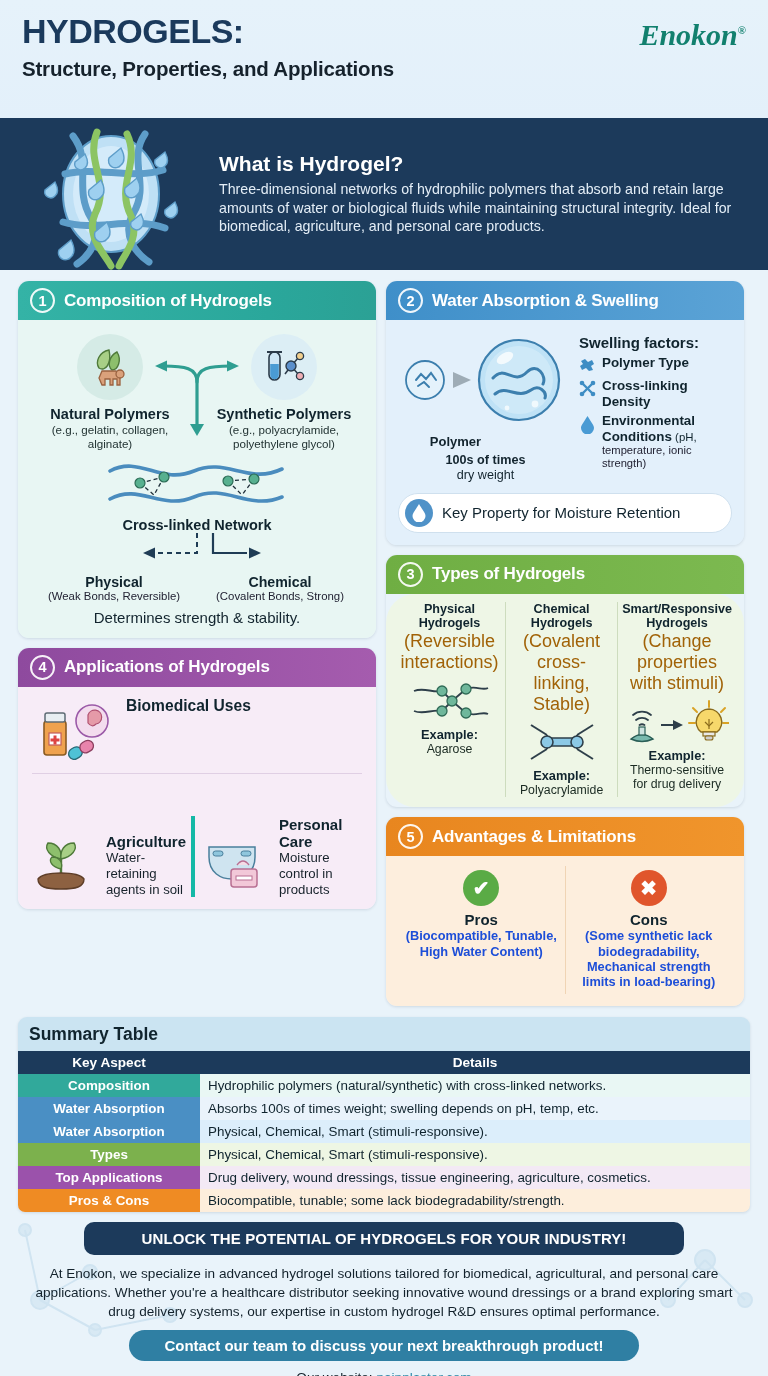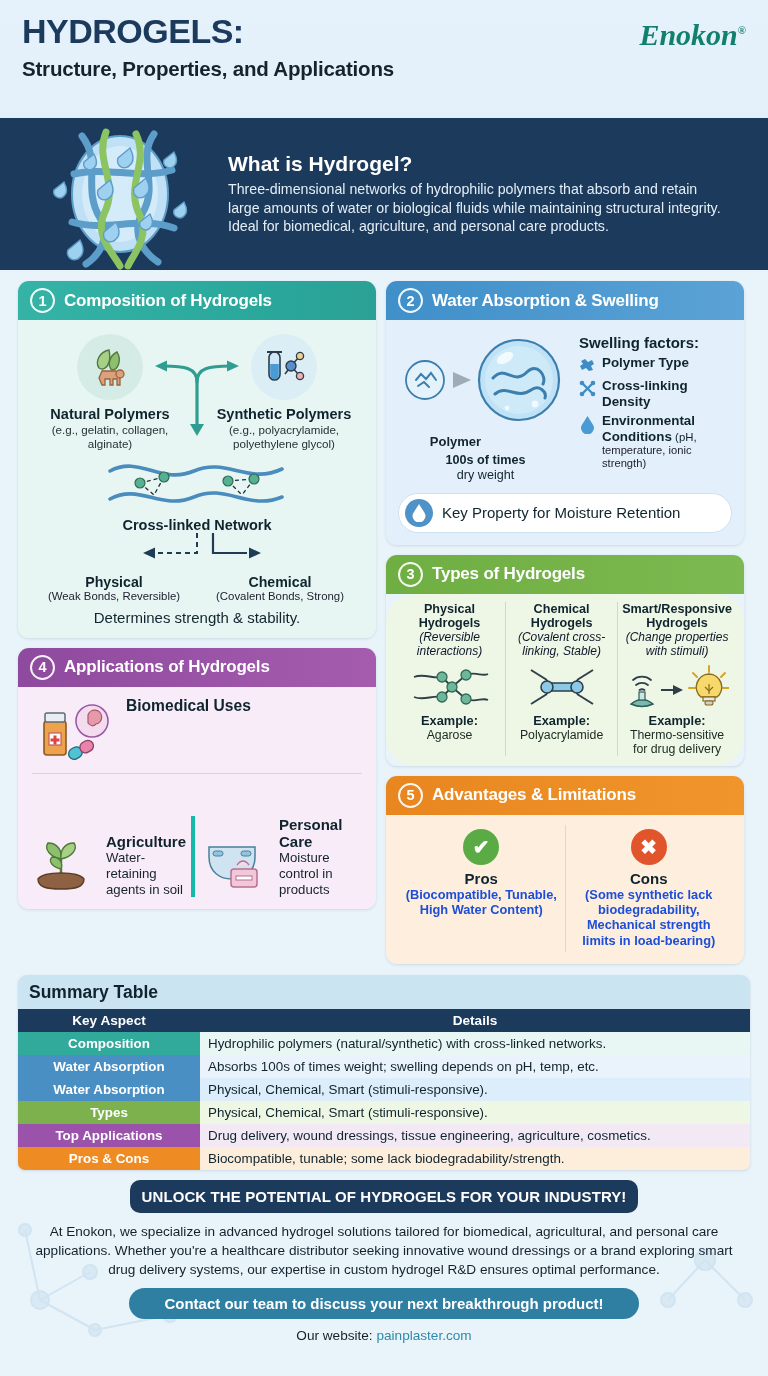--- a/index.html
+++ b/index.html
@@ -14,21 +14,21 @@
   .molbg { position:absolute; inset:0; pointer-events:none; z-index:0; }
 
   
   .header { position:relative; z-index:2; height:118px; padding:14px 22px 0 22px; background:linear-gradient(180deg,#e6f2fa 0%,#e3f0fa 100%); }
   .h-title { font-size:34px; font-weight:bold; letter-spacing:-0.5px; color:#1b3a5c; line-height:1.05; }
   .h-sub { font-size:20.5px; font-weight:bold; color:#16222c; margin-top:7px; letter-spacing:-0.2px; }
   .brand { position:absolute; right:22px; top:18px; font-family:"Liberation Serif", serif; font-style:italic; font-weight:bold; font-size:30px; color:#12806e; }
   .brand sup { font-size:11px; vertical-align:super; font-style:normal; }
 
   
-  .hero { position:relative; z-index:2; background:#1c3a5b; height:152px; display:flex; align-items:center; padding:0 24px; overflow:hidden; }
+  .hero { position:relative; z-index:2; background:#1c3a5b; height:152px; display:flex; align-items:center; padding:0 15px; overflow:hidden; }
   .hero .heroart { width:196px; flex:0 0 196px; height:152px; position:relative; }
   .hero .herotxt { flex:1; padding-left:8px; padding-right:20px; }
   .hero h2 { color:#fff; font-size:21px; font-weight:bold; margin-bottom:4px; }
   .hero p { color:#e4eef7; font-size:14.2px; line-height:1.33; }
 
   
   .cols { position:relative; z-index:2; display:flex; gap:10px; padding:11px 18px 0 18px; align-items:flex-start; }
   .col { display:flex; flex-direction:column; gap:10px; }
   .colL { width:358px; }
   .colR { width:358px; }
@@ -79,21 +79,21 @@
   .sfsub { font-size:11.2px; color:#223; line-height:1.15; }
   .keypill { margin-top:9px; display:flex; align-items:center; gap:9px; background:#fff; border:1.5px solid #cfe0ee; border-radius:20px; padding:5px 14px 5px 6px; }
   .keypill .dropcirc { width:28px; height:28px; border-radius:50%; background:#4f92c8; display:flex; align-items:center; justify-content:center; flex:0 0 28px;}
   .keypill .kt { font-size:15px; font-weight:normal; color:#10242e; }
 
   
   .t3 { display:flex; }
   .t3col { flex:1; text-align:center; padding:0 4px; }
   .t3col + .t3col { border-left:1px solid #cddcbe; }
   .t3h { font-size:12.6px; font-weight:bold; color:#10242e; line-height:1.16; }
-  .t3s { font-size:12px; color:#0f172a; line-height:1.16;font-style:italic; }
+  .t3s { font-size:18px; color:#a16207; line-height:1.16; }
   .t3icon { height:48px; display:flex; align-items:center; justify-content:center; margin:4px 0 2px 0; }
   .t3e { font-size:12.8px; font-weight:bold; color:#10242e; }
   .t3ex { font-size:12.3px; color:#1a2a22; line-height:1.14; }
 
   
   .bio { display:flex; gap:8px; align-items:flex-start; }
   .bioicon { width:88px; flex:0 0 88px; display:flex; align-items:center; justify-content:center; padding-top:6px;}
   .biotxt { flex:1; }
   .biotxt h3 { font-size:15.6px; font-weight:bold; color:#10242e; margin-bottom:2px; }
   .biotxt li { list-style:none; font-size:13px; color:#17222b; line-height:1.42; }
@@ -120,21 +120,21 @@
   .sumtitle { font-size:17.5px; font-weight:bold; color:#10242e; padding:7px 11px 6px 11px; }
   table.sum { width:100%; border-collapse:collapse; table-layout:fixed; }
   table.sum th, table.sum td { padding:4px 8px; font-size:13.4px; }
   table.sum th { background:#1c3a5b; color:#fff; font-size:13.6px; font-weight:bold; text-align:center; }
   table.sum th.kk { width:182px; }
   td.key { color:#fff; font-weight:bold; text-align:center; font-size:13.3px; }
   td.det { color:#10242e; }
 
   
   .footer { position:relative; z-index:2; margin-top:10px; padding:0 0 10px 0; }
-  .cta1 { margin:0 auto; width:508px; background:#1c3a5b; color:#fff; border-radius:10px; text-align:center; font-size:15px; font-weight:bold; padding:8px 10px; letter-spacing:.1px;}
+  .cta1 { margin:0 auto; width:600px; background:#1c3a5b; color:#fff; border-radius:10px; text-align:center; font-size:15px; font-weight:bold; padding:8px 10px; letter-spacing:.1px;}
   .fpara { font-size:13.6px; color:#13222c; text-align:center; line-height:1.4; padding:9px 22px 3px 22px; }
   .cta2 { margin:6px auto 0 auto; width:510px; background:#2f7fa3; color:#fff; border-radius:18px; text-align:center; font-size:15px; font-weight:bold; padding:7px 10px; }
   .site { text-align:center; font-size:13.6px; color:#13222c; margin-top:9px; }
   .site a { color:#2f8aa8; text-decoration:none; }
 </style>
 </head>
 <body>
 
 <div class="page">
 

